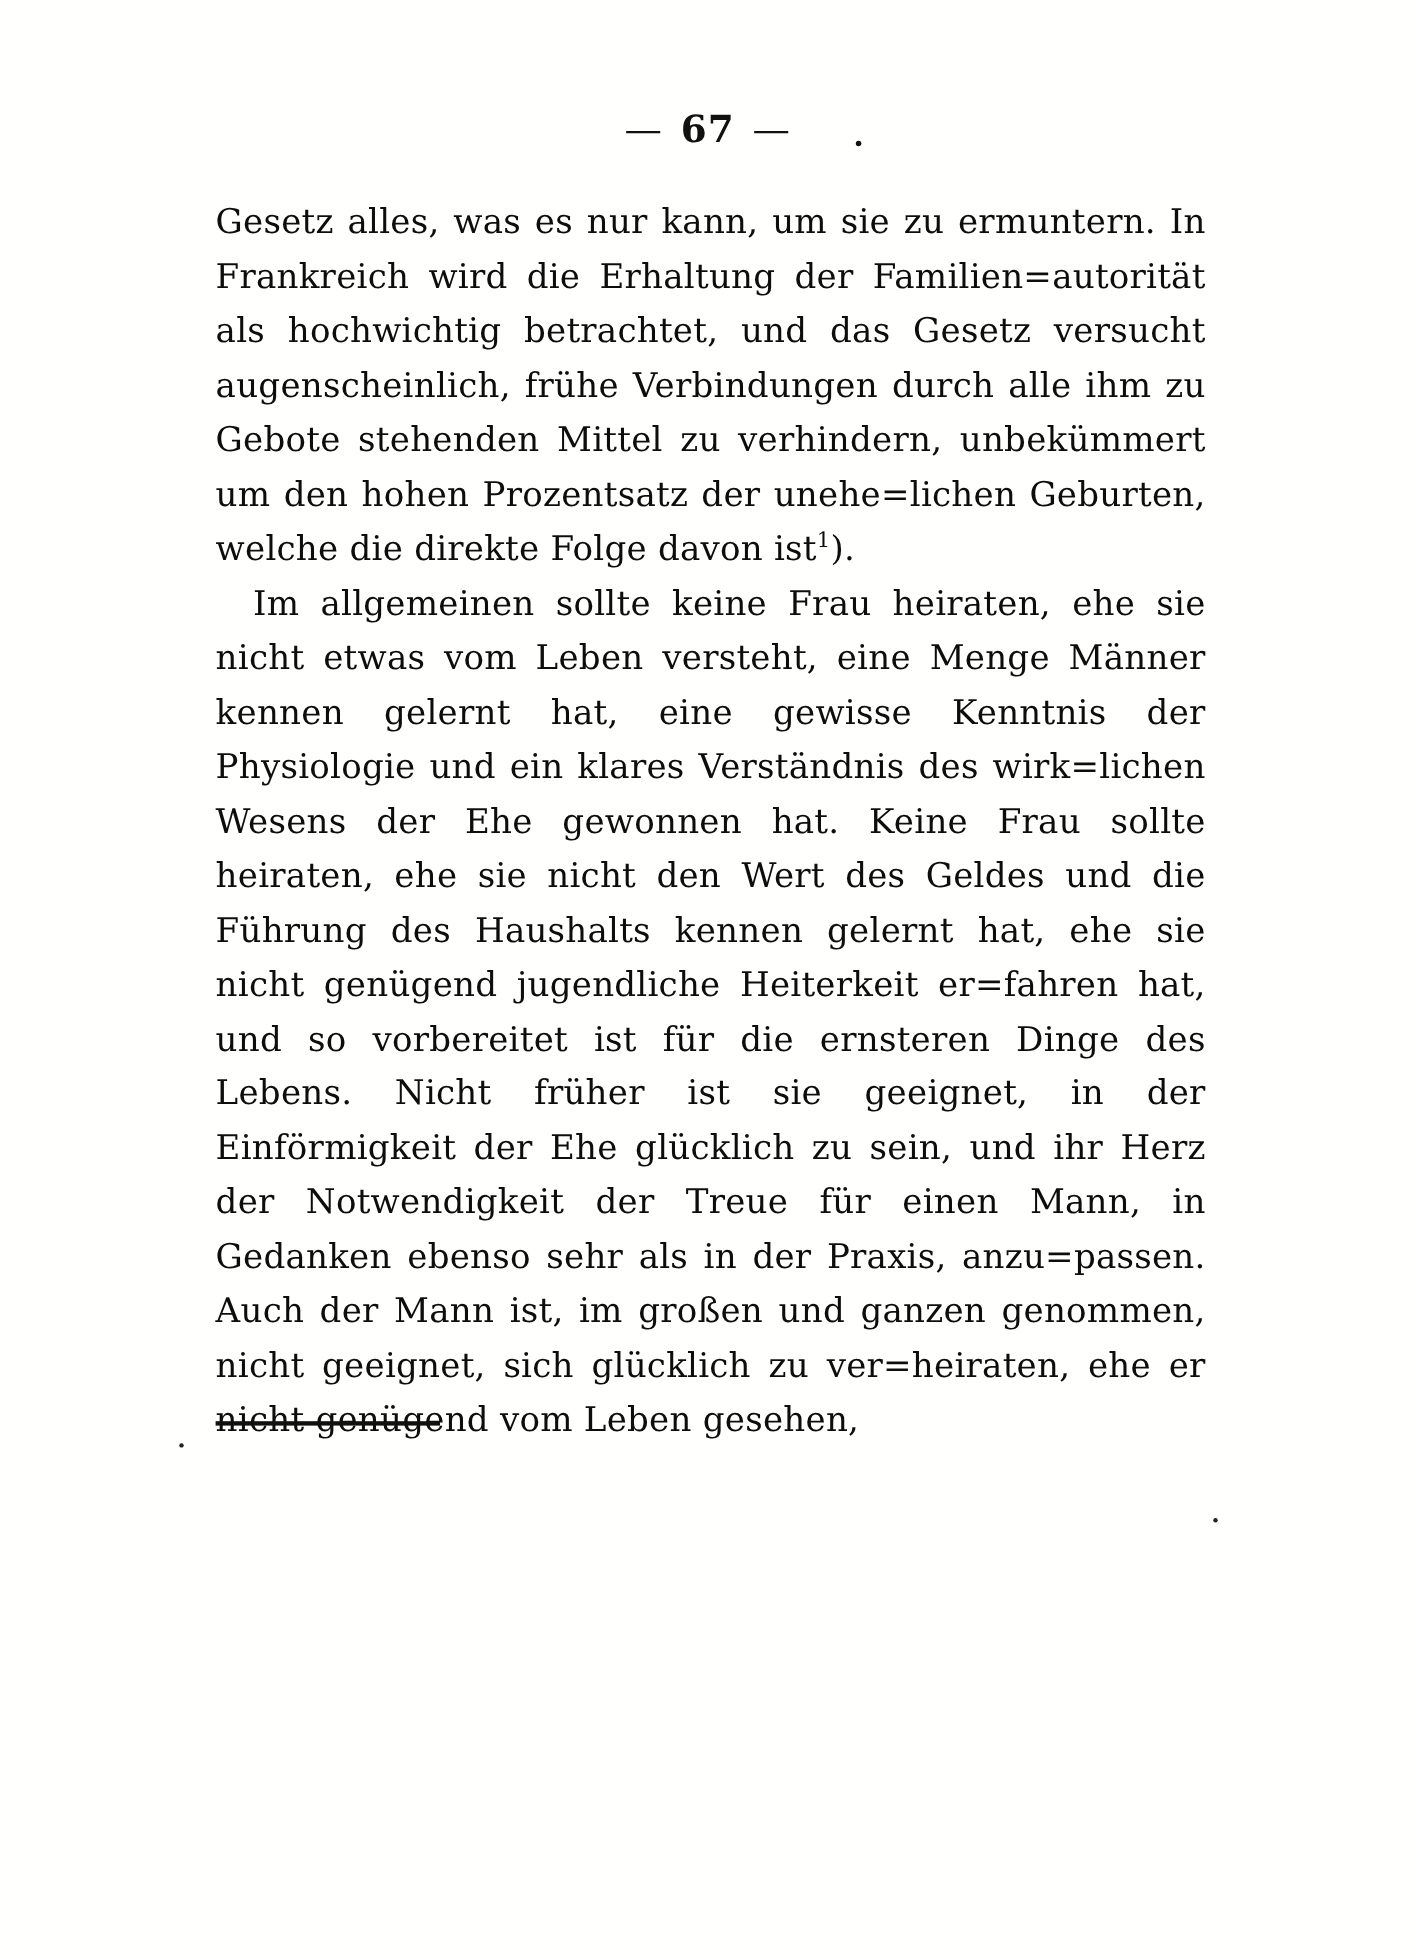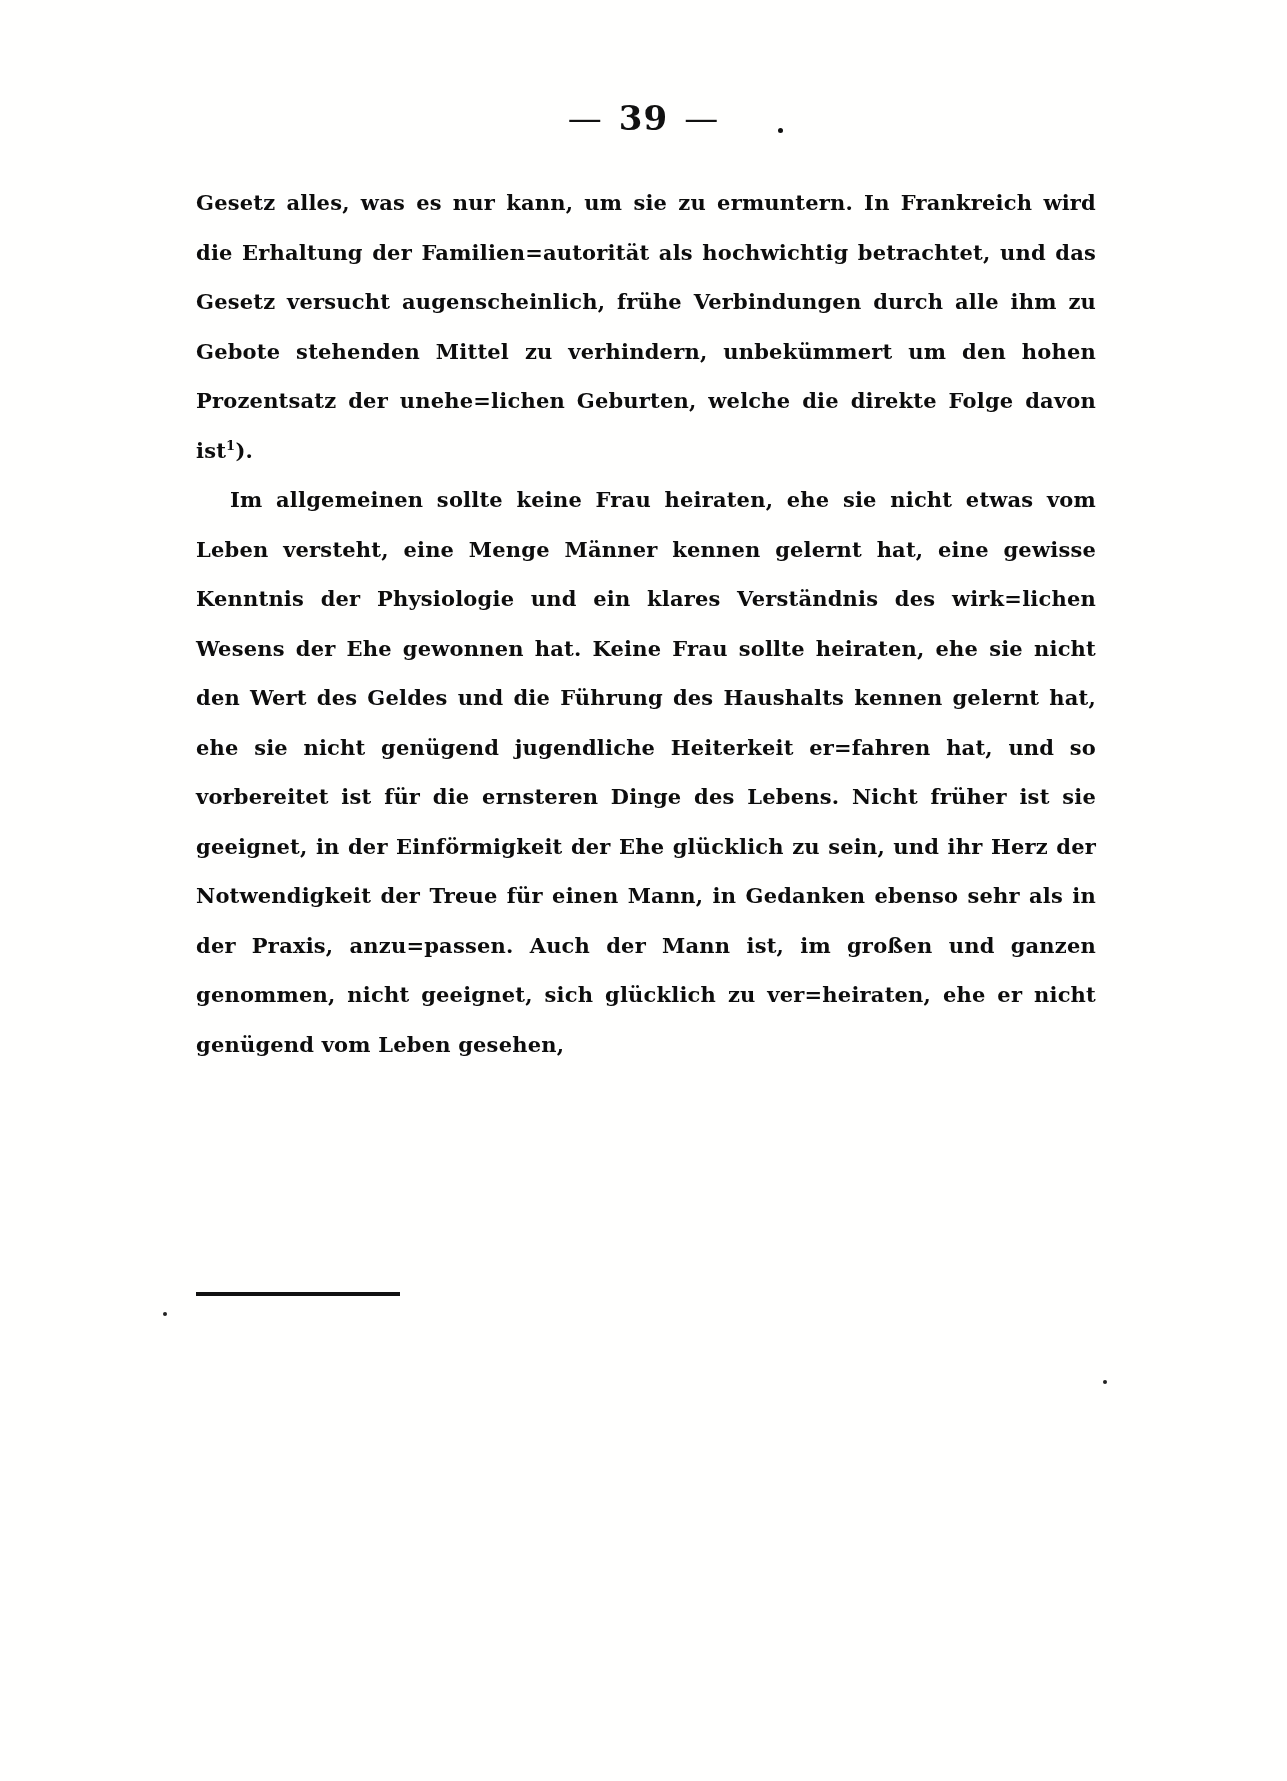--- a/index.html
+++ b/index.html
@@ -55,26 +55,26 @@
     background: #111;
     border-radius: 50%;
   }
 
   .body-text {
     position: absolute;
     top: 178px;
     left: 196px;
     width: 900px;
     font-family: "DejaVu Serif", serif;
-    font-size: 21px;
+    font-size: 31px;
     line-height: 49.5px;
     text-align: justify;
     text-justify: inter-word;
     color: #0d0d0d;
-    font-weight: 700;
+    font-weight: 400;
     letter-spacing: 0.2px;
   }
   .body-text p {
     margin: 0;
     text-indent: 0;
   }
   .body-text p.indent {
     text-indent: 34px;
   }
   .body-text sup {
@@ -132,21 +132,21 @@
     vertical-align: super;
     line-height: 0;
   }
 </style>
 </head>
 <body>
 
 <div class="page">
 
   <div class="page-header">
-    <span class="dash">—</span><span class="page-number">39</span><span class="dash">—</span>
+    <span class="dash">—</span><span class="page-number">67</span><span class="dash">—</span>
   </div>
 
   <div class="header-dot"></div>
 
   <div class="body-text">
     <p><span>Gesetz alles, was es nur kann, um sie zu ermuntern. In Frankreich wird die Erhaltung der Familien=autorität als hochwichtig betrachtet, und das Gesetz versucht augenscheinlich, frühe Verbindungen durch alle ihm zu Gebote stehenden Mittel zu verhindern, unbekümmert um den hohen Prozentsatz der unehe=lichen Geburten, welche die direkte Folge davon ist</span><sup>1</sup><span>).</span></p>
     <p class="indent">Im allgemeinen sollte keine Frau heiraten, ehe sie nicht etwas vom Leben versteht, eine Menge Männer kennen gelernt hat, eine gewisse Kenntnis der Physiologie und ein klares Verständnis des wirk=lichen Wesens der Ehe gewonnen hat. Keine Frau sollte heiraten, ehe sie nicht den Wert des Geldes und die Führung des Haushalts kennen gelernt hat, ehe sie nicht genügend jugendliche Heiterkeit er=fahren hat, und so vorbereitet ist für die ernsteren Dinge des Lebens. Nicht früher ist sie geeignet, in der Einförmigkeit der Ehe glücklich zu sein, und ihr Herz der Notwendigkeit der Treue für einen Mann, in Gedanken ebenso sehr als in der Praxis, anzu=passen. Auch der Mann ist, im großen und ganzen genommen, nicht geeignet, sich glücklich zu ver=heiraten, ehe er nicht genügend vom Leben gesehen,</p>
   </div>
 
   <div class="footnote-rule"></div>

